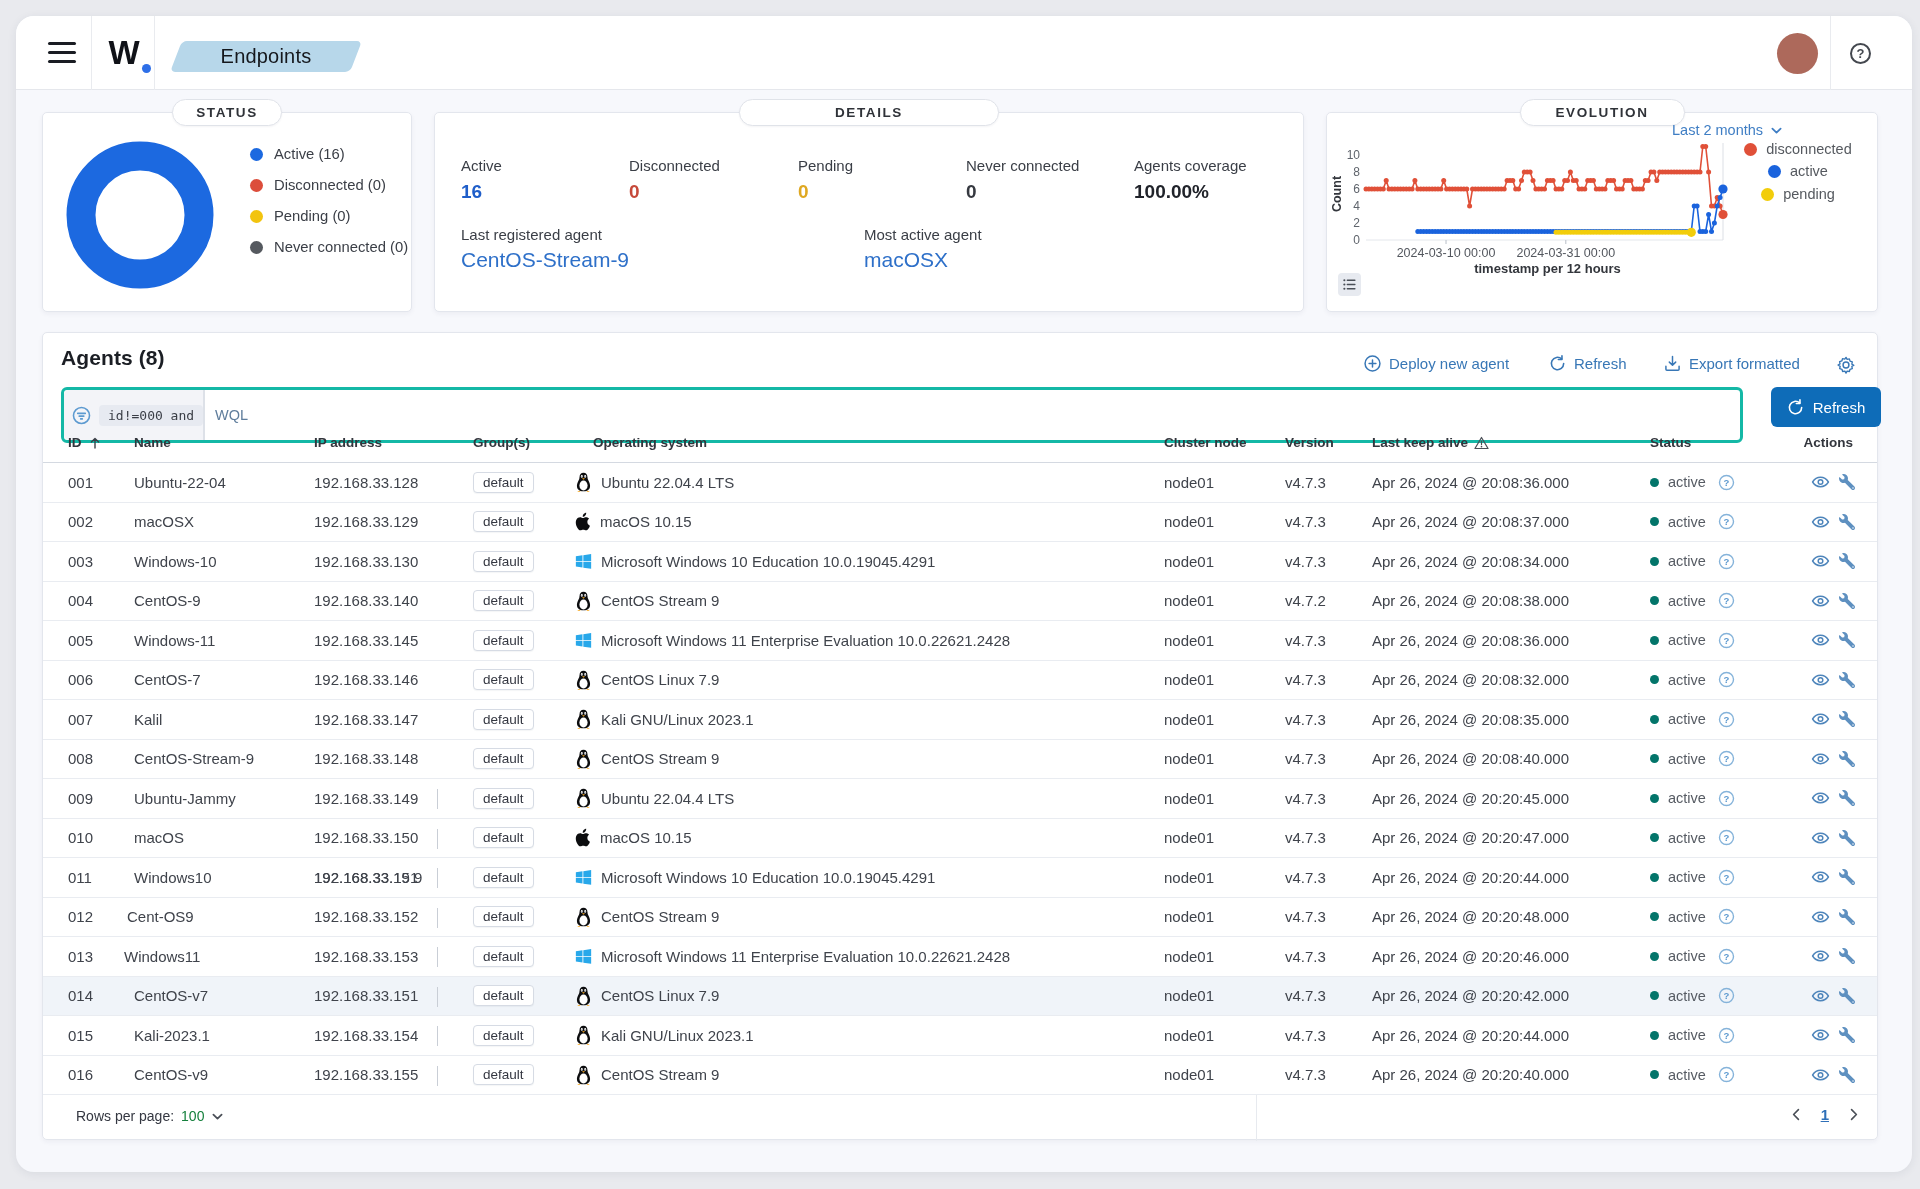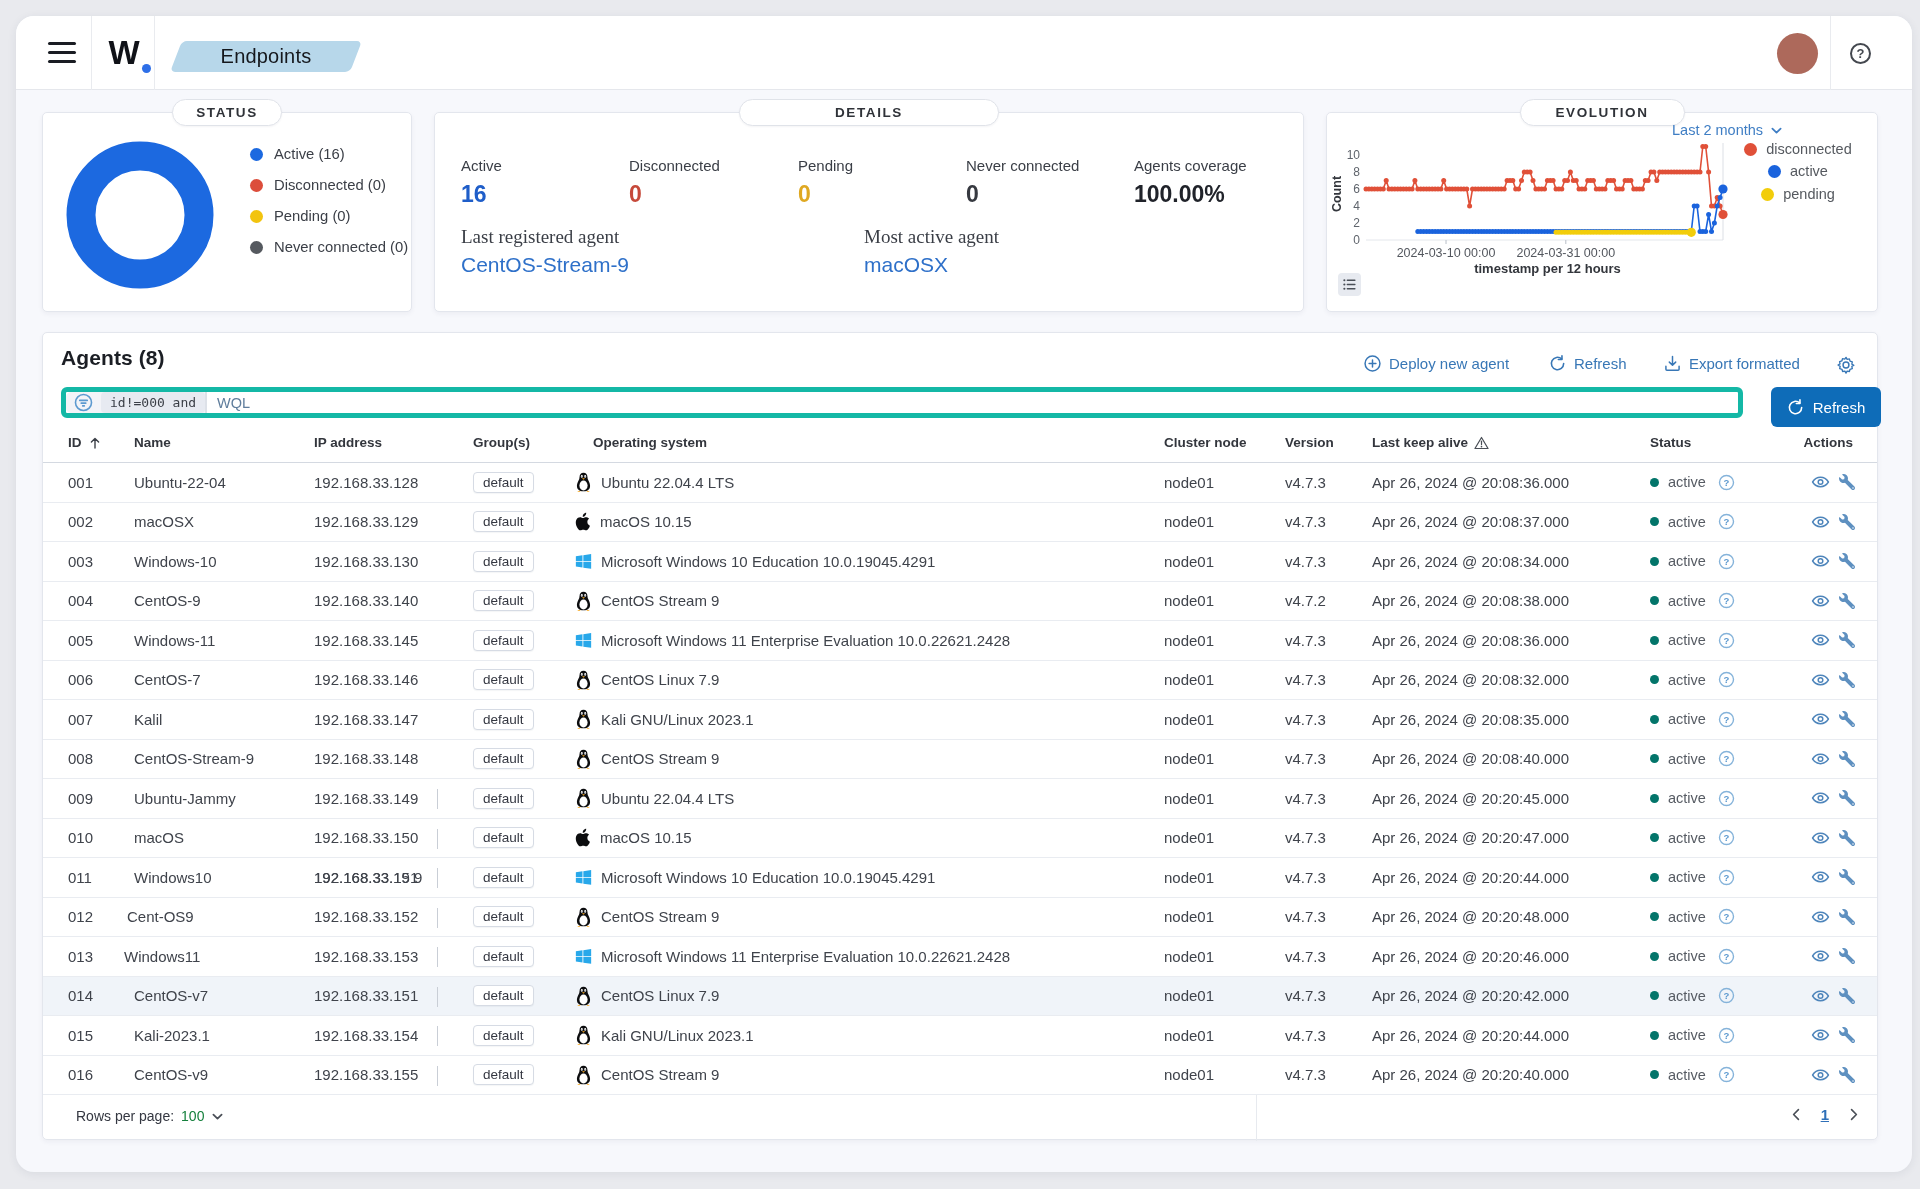--- a/index.html
+++ b/index.html
@@ -28,41 +28,41 @@
   #evolution-panel { left:1310px; top:96px; width:552px; height:200px; }
 
   
   .status-legend { position:absolute; left:207px; top:0; }
   .legend-item { position:absolute; display:flex; align-items:center; gap:11px; font-size:14.8px; color:#3a3e46; white-space:nowrap; }
   .legend-dot { width:13px; height:13px; border-radius:50%; flex:none; }
 
   
   .stat { position:absolute; }
   .stat .s-label { font-size:15px; color:#3a3e46; }
-  .stat .s-value { margin-top:7px; font-size:23px; font-weight:bold; }
+  .stat .s-value { margin-top:7px; font-size:19px; font-weight:bold; }
   .info-pair { position:absolute; }
-  .info-pair .s-label { font-size:19px; color:#3a3e46;font-family:Liberation Serif, serif; }
+  .info-pair .s-label { font-size:15px; color:#3a3e46; }
   .info-pair .s-value { margin-top:5px; font-size:21px; color:#2e70c9; cursor:pointer; }
 
   
   .range-select { position:absolute; left:345px; top:9px; display:flex; align-items:center; gap:7px; font-size:14.5px; color:#3f7ec4; cursor:pointer; }
   .evo-legend { position:absolute; left:396px; top:28px; width:150px; }
   .evo-legend .legend-item { position:absolute; left:0; width:100%; justify-content:center; gap:9px; font-size:14.5px; color:#55595f; }
   .evo-legend .legend-dot { width:13px; height:13px; }
   #evo-svg { position:absolute; left:0; top:0; }
   .list-btn { position:absolute; left:11px; top:160px; width:23px; height:23px; border:none; border-radius:4px; background:#e7eaf0; display:flex; align-items:center; justify-content:center; cursor:pointer; }
 
   
   #agents-card { left:26px; top:316px; width:1836px; height:808px; }
   .agents-title { position:absolute; left:18px; top:13px; font-size:21px; font-weight:bold; color:#1b1e24; letter-spacing:.1px; }
   .card-link { position:absolute; top:22px; display:flex; align-items:center; gap:8px; font-size:15px; color:#3877b6; cursor:pointer; white-space:nowrap; }
   .gear-btn { position:absolute; top:23px; left:1794px; cursor:pointer; }
 
   .search-row { position:absolute; left:18px; top:54px; width:1800px; height:40px; }
-  .search-input { position:absolute; left:0; top:0; width:1682px; height:31px; background:#fff; border:5px solid #14b8a6; border-radius:6px; display:flex; align-items:center; }
+  .search-input { position:absolute; left:0; top:0; width:1682px; height:56px; background:#fff; border:3px solid #14b8a6; border-radius:6px; display:flex; align-items:center; }
   .prepend { width:140px; height:100%; background:#f3f4f8; border-right:1px solid #dde1e8; border-radius:5px 0 0 5px; display:flex; align-items:center; padding:0 8px; gap:8px; }
   .token { background:#e7eaf1; border-radius:4px; padding:3px 9px; font-family:"DejaVu Sans Mono","Liberation Mono",monospace; font-size:13px; color:#3a3e46; white-space:nowrap; }
   .search-ph { margin-left:12px; font-size:15px; color:#9aa3b0; flex:1; }
   .wql { width:54px; align-self:stretch; display:flex; align-items:center; justify-content:center; border-left:1px solid #dde1e8; font-size:14.5px; color:#5f7d9c; cursor:pointer; }
   .refresh-btn { position:absolute; left:1710px; top:0; width:110px; height:40px; background:#0e6cb8; color:#fff; border:none; border-radius:6px; font-size:15px; font-family:inherit; display:flex; align-items:center; justify-content:center; gap:9px; cursor:pointer; }
 
   .thead { position:absolute; left:0; top:102px; width:100%; height:28px; border-bottom:1px solid #d4d9e1; font-size:13.5px; font-weight:bold; color:#33363d; }
   .th { position:absolute; top:0; display:flex; align-items:center; gap:6px; white-space:nowrap; cursor:pointer; }
   .tbody { position:absolute; left:0; top:130px; width:100%; }
   .trow { position:absolute; left:0; width:100%; height:39.5px; border-bottom:1px solid #e9ecf1; font-size:15px; color:#3f434b; }

